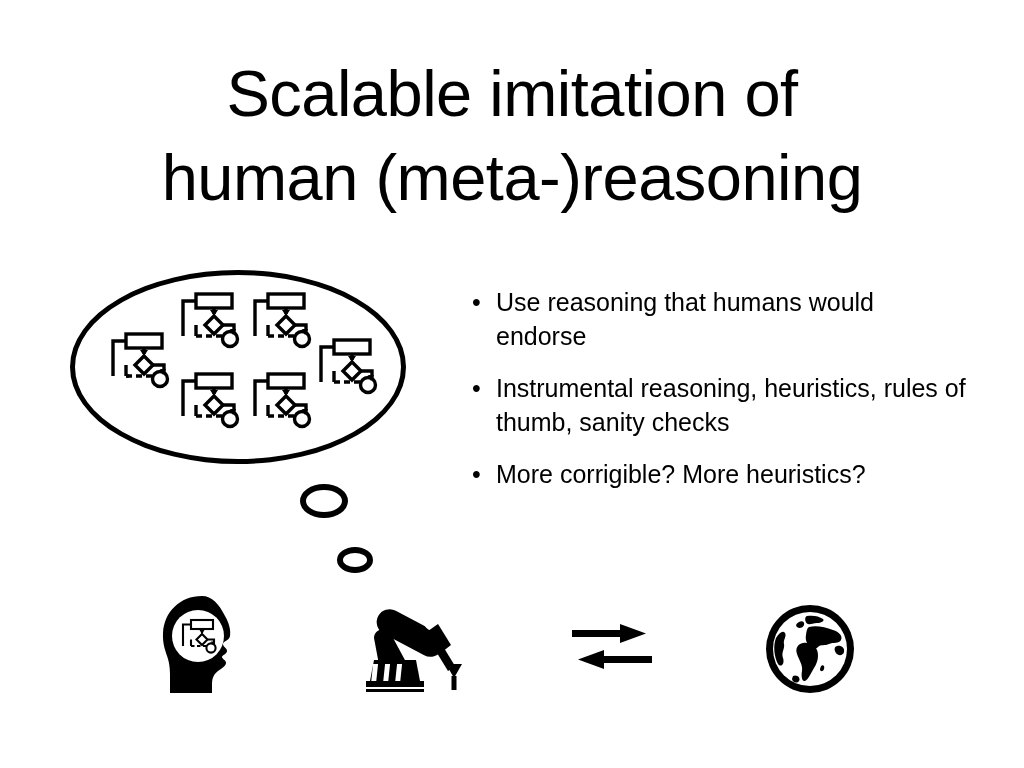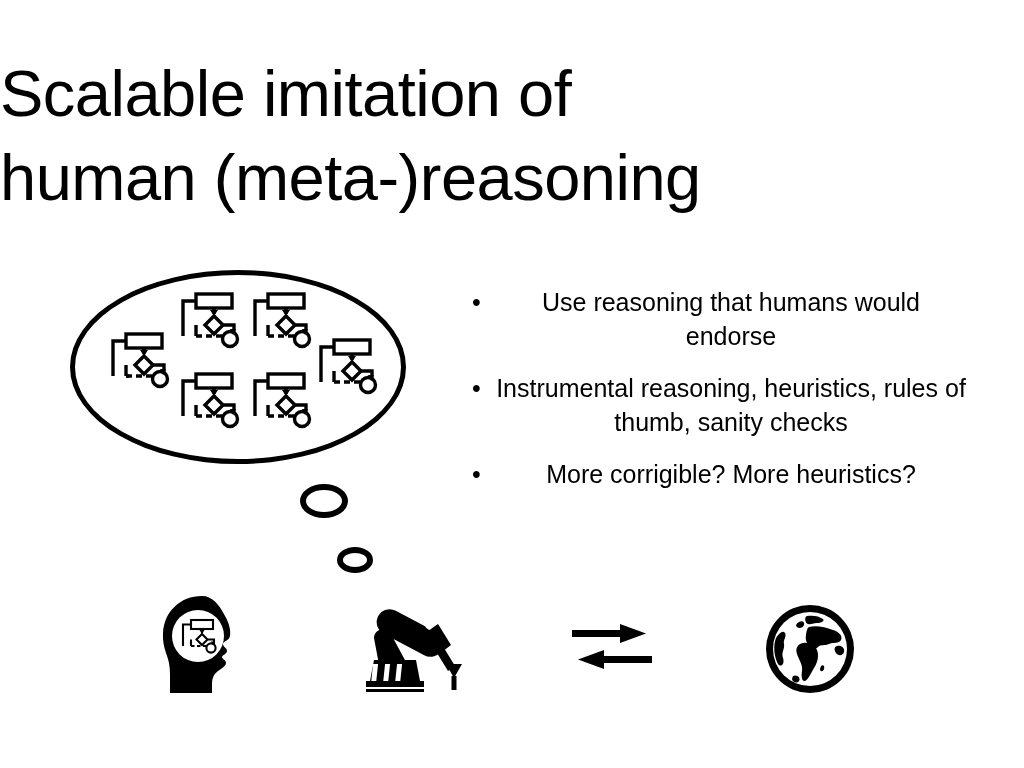--- a/index.html
+++ b/index.html
@@ -22,21 +22,21 @@
     height: 768px;
     background: #ffffff;
   }
 
   
   #title {
     position: absolute;
     left: 0;
     top: 52px;
     width: 1024px;
-    text-align: left;
+    text-align: center;
     font-size: 65px;
     line-height: 84px;
     font-weight: 400;
     letter-spacing: -0.5px;
     color: #000000;
     white-space: pre-line;
   }
 
   
   #bullets {
@@ -57,21 +57,20 @@
     line-height: 34px;
     text-align: left;
     padding-left: 6px;
     box-sizing: border-box;
   }
   .bullet-text {
     font-size: 25px;
     line-height: 34px;
     flex: 1 1 auto;
     color: #000;
-    text-align: center;
   }
 
   
   #bubble-wrap {
     position: absolute;
     left: 60px;
     top: 262px;
     width: 350px;
     height: 210px;
   }

